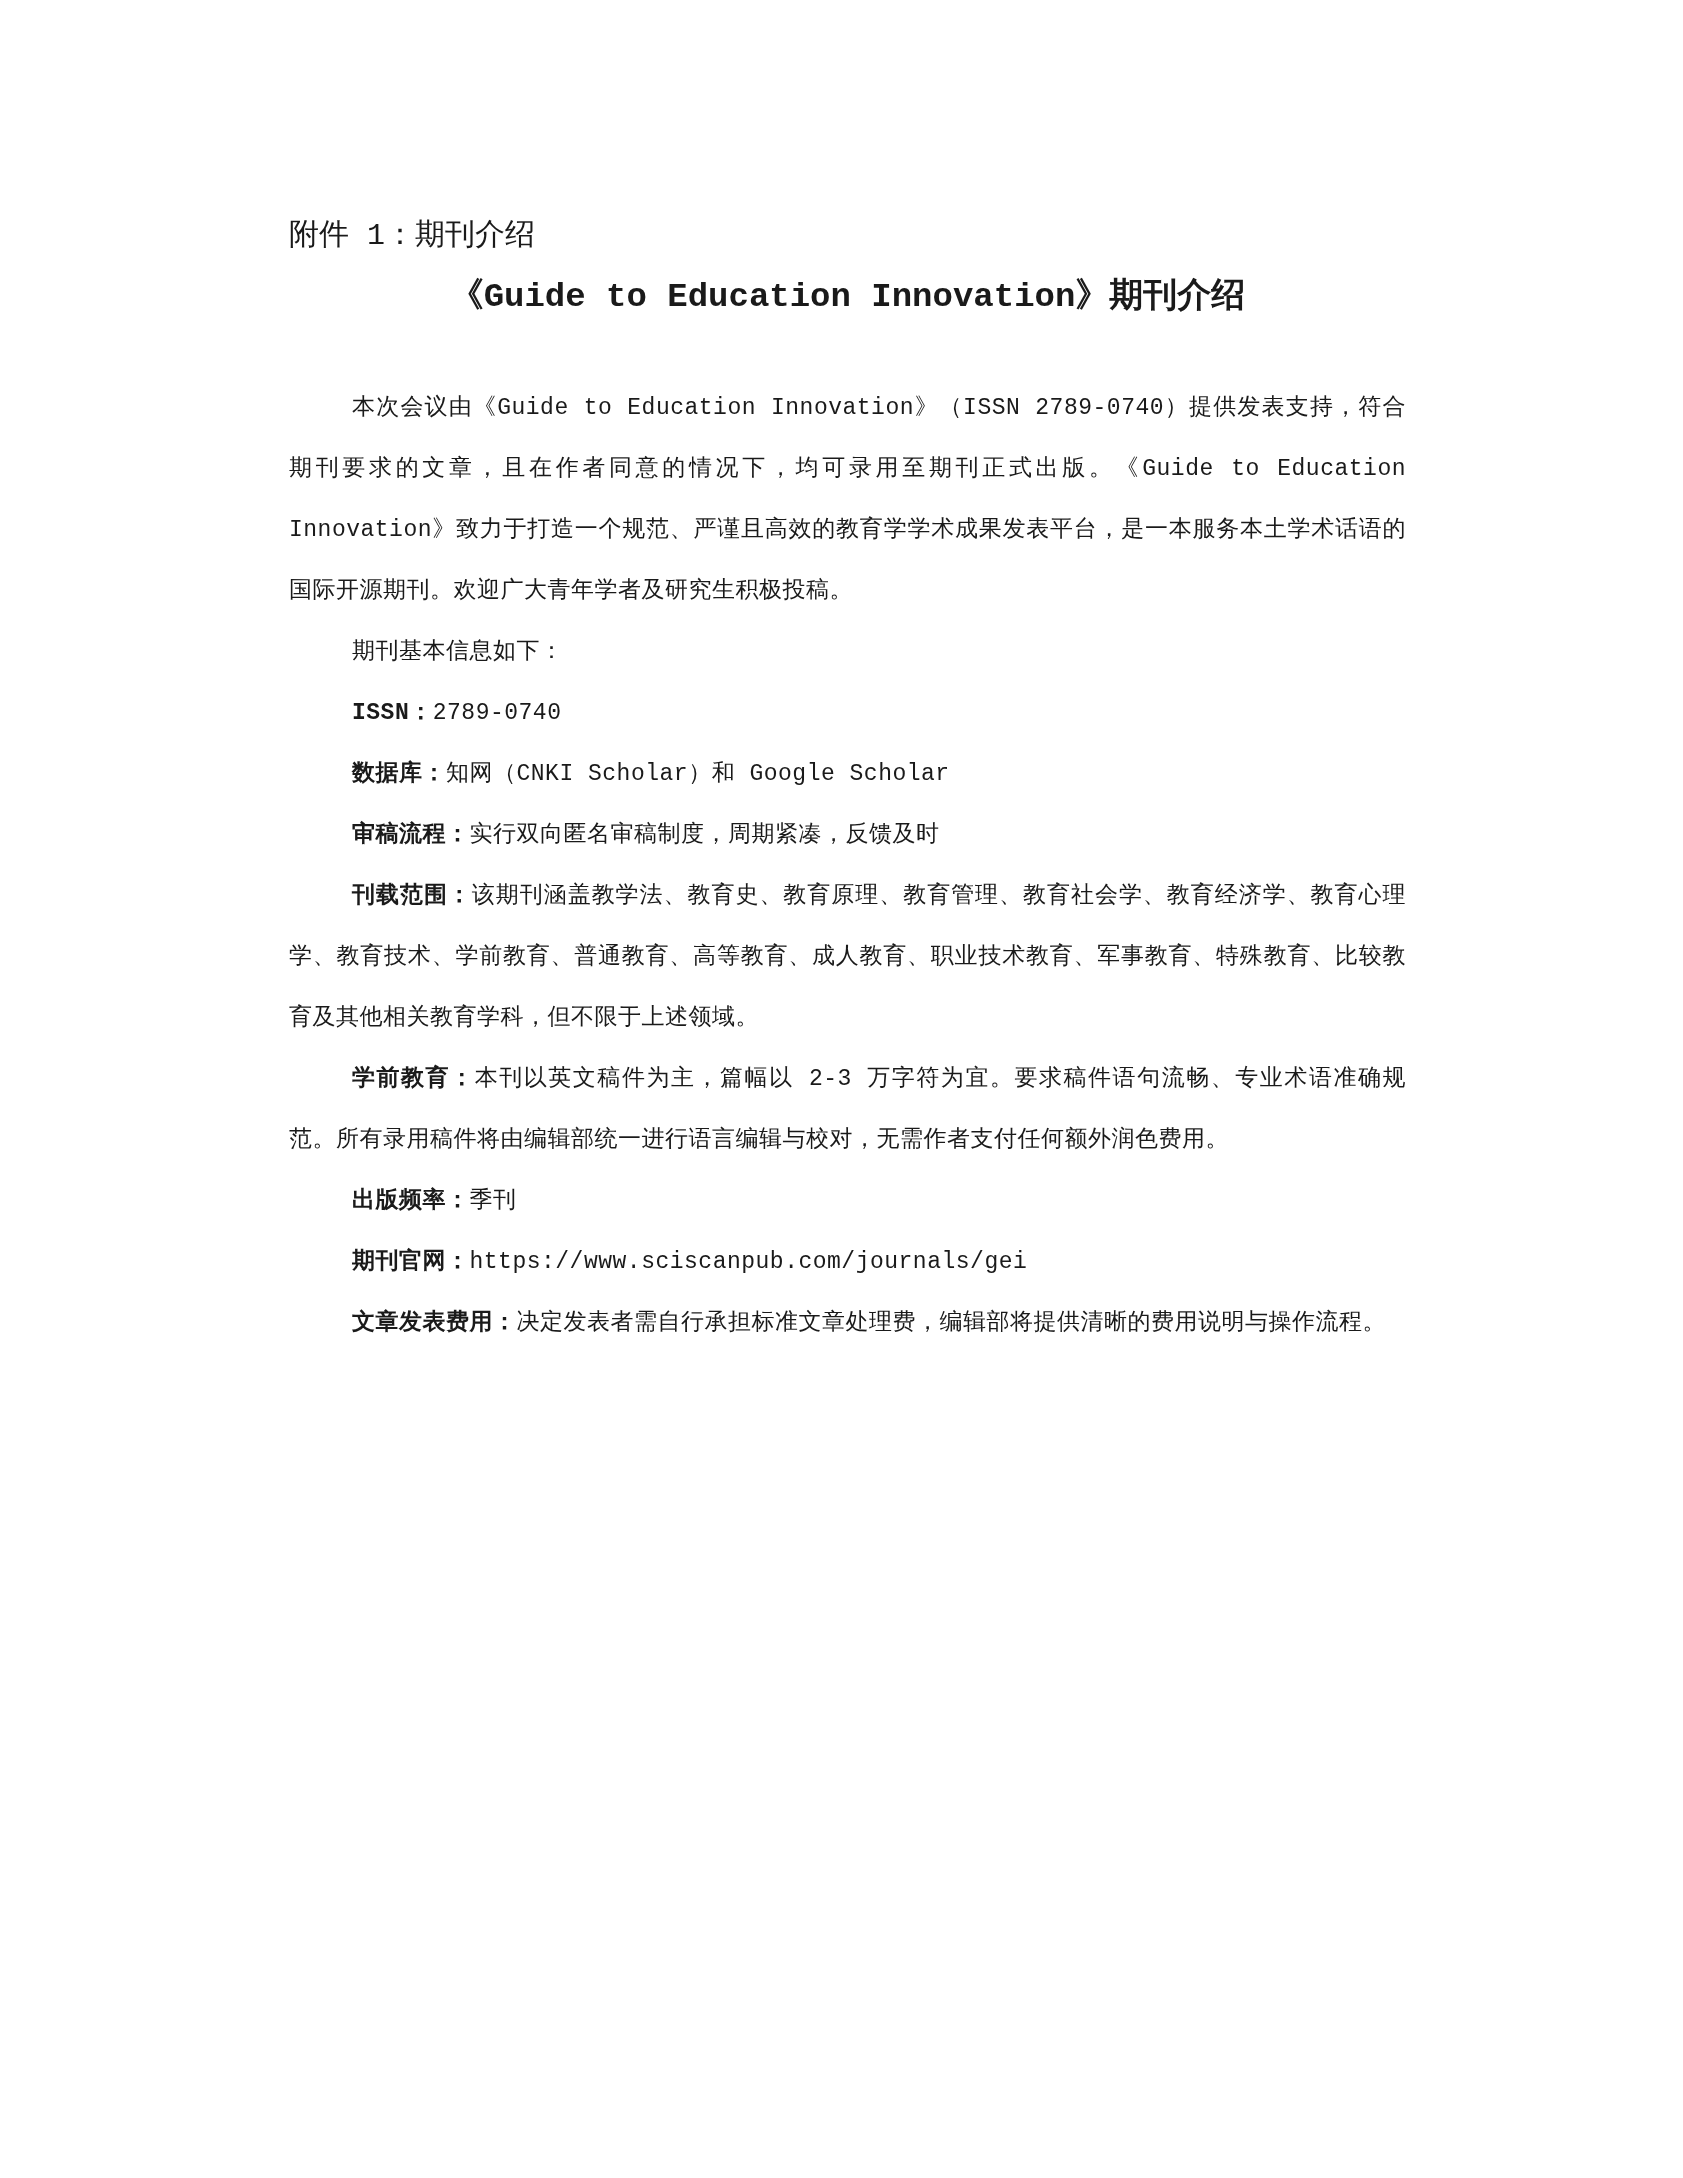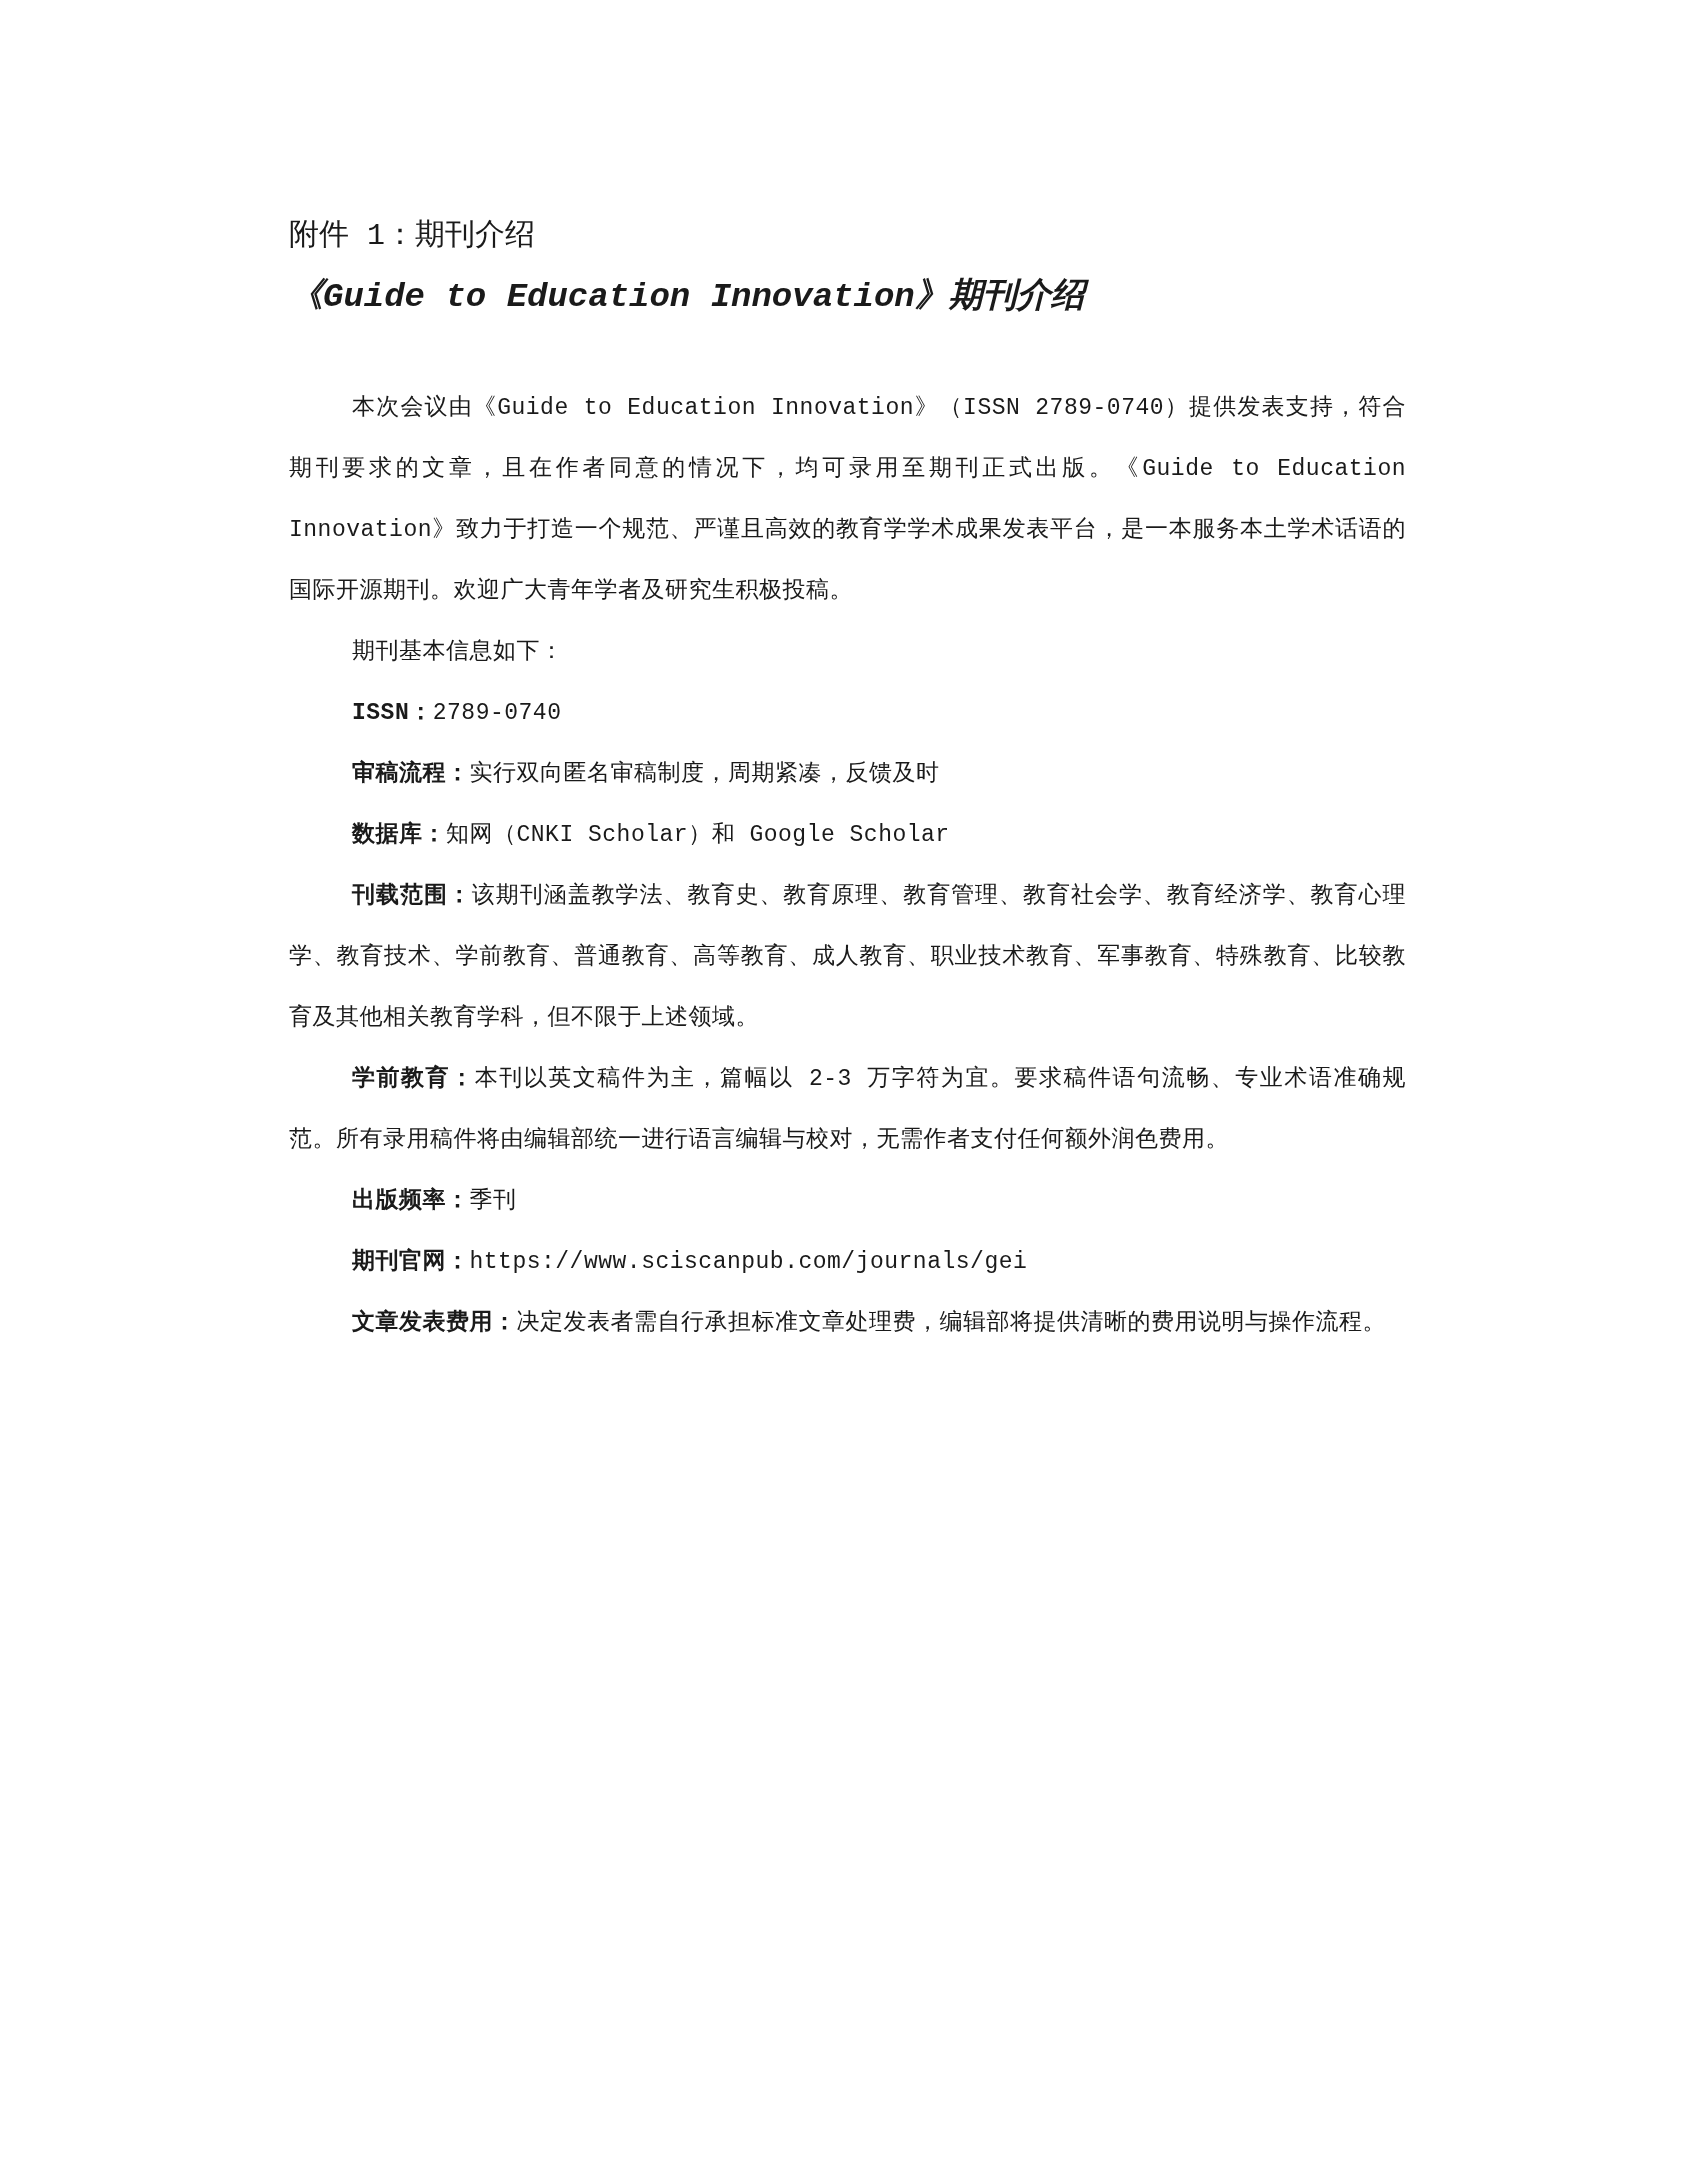--- a/index.html
+++ b/index.html
@@ -25,23 +25,22 @@
     font-size: 30px;
     line-height: 61px;
     margin: 0;
     text-align: left;
     white-space: pre-wrap;
   }
   .doc-title {
     font-size: 34px;
     line-height: 61px;
     font-weight: 700;
-    text-align: left;
+    text-align: center;
     margin: 0 0 50px 0;
-    font-style: italic;
   }
   .doc-body p.line {
     font-size: 23px;
     line-height: 61px;
     margin: 0;
     text-align: justify;
     letter-spacing: 0.5px;
   }
   .doc-body p.line.indent {
     text-indent: 63px;
@@ -54,22 +53,22 @@
 <body>
 
 <div class="page" style="background: rgb(255, 255, 255); color: rgb(26, 26, 26);">
   <div class="doc-content">
     <p class="attachment-note">附件 1：期刊介绍</p>
     <h1 class="doc-title">《Guide to Education Innovation》期刊介绍</h1>
     <div class="doc-body">
         <p class="line indent"><span>本次会议由《Guide to Education Innovation》（ISSN 2789-0740）提供发表支持，符合期刊要求的文章，且在作者同意的情况下，均可录用至期刊正式出版。《Guide to Education Innovation》致力于打造一个规范、严谨且高效的教育学学术成果发表平台，是一本服务本土学术话语的国际开源期刊。欢迎广大青年学者及研究生积极投稿。</span></p>
         <p class="line indent"><span>期刊基本信息如下：</span></p>
         <p class="line indent"><span class="bold">ISSN：</span><span>2789-0740</span></p>
+        <p class="line indent"><span class="bold">数据库：</span><span>知网（CNKI Scholar）和 Google Scholar</span></p>
         <p class="line indent"><span class="bold">审稿流程：</span><span>实行双向匿名审稿制度，周期紧凑，反馈及时</span></p>
-        <p class="line indent"><span class="bold">数据库：</span><span>知网（CNKI Scholar）和 Google Scholar</span></p>
         <p class="line indent"><span class="bold">刊载范围：</span><span>该期刊涵盖教学法、教育史、教育原理、教育管理、教育社会学、教育经济学、教育心理学、教育技术、学前教育、普通教育、高等教育、成人教育、职业技术教育、军事教育、特殊教育、比较教育及其他相关教育学科，但不限于上述领域。</span></p>
         <p class="line indent"><span class="bold">学前教育：</span><span>本刊以英文稿件为主，篇幅以 2-3 万字符为宜。要求稿件语句流畅、专业术语准确规范。所有录用稿件将由编辑部统一进行语言编辑与校对，无需作者支付任何额外润色费用。</span></p>
         <p class="line indent"><span class="bold">出版频率：</span><span>季刊</span></p>
         <p class="line indent"><span class="bold">期刊官网：</span><span>https://www.sciscanpub.com/journals/gei</span></p>
         <p class="line indent"><span class="bold">文章发表费用：</span><span>决定发表者需自行承担标准文章处理费，编辑部将提供清晰的费用说明与操作流程。</span></p>
       </div>
   </div>
 </div>
 
 

